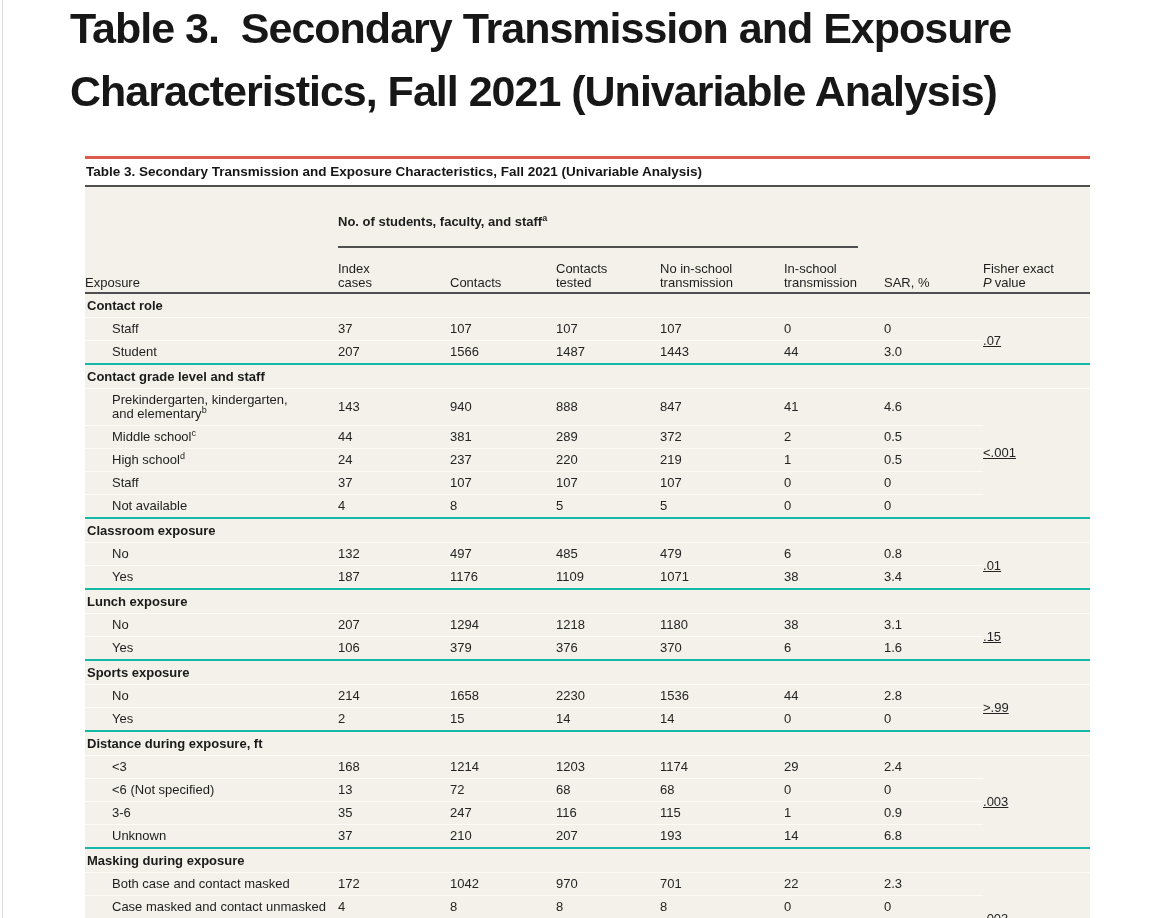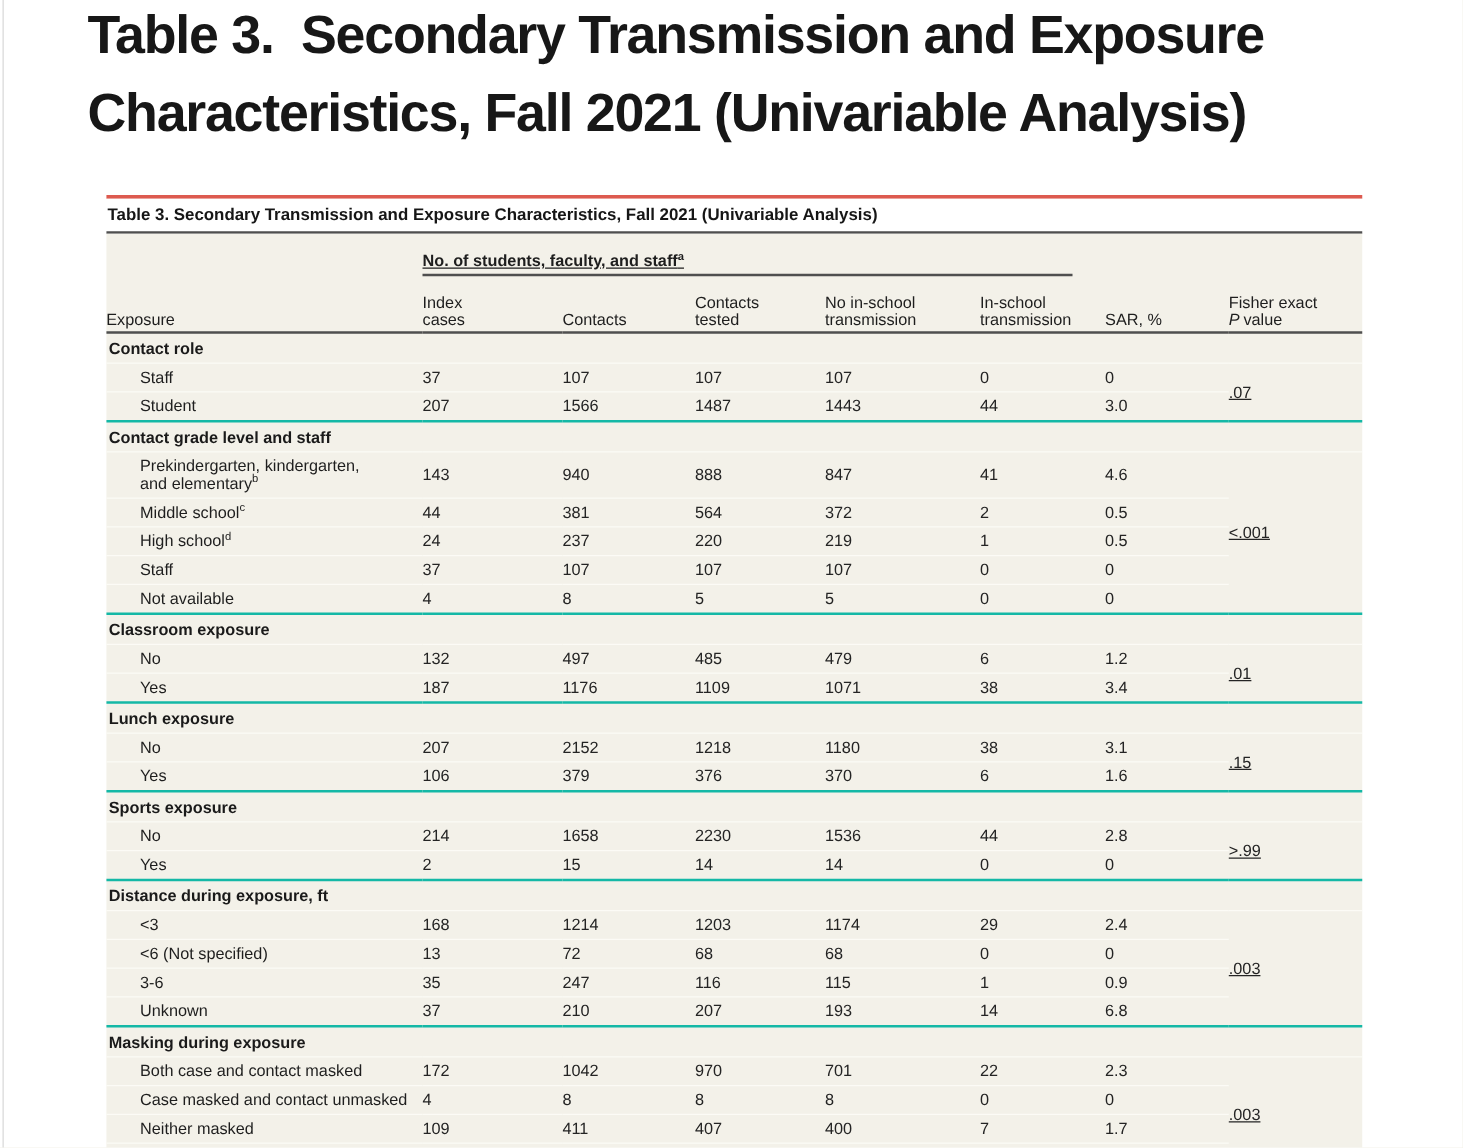--- a/index.html
+++ b/index.html
@@ -38,23 +38,23 @@
   }
   table.jtable th, table.jtable td { text-align:left; font-weight:normal; }
 
   thead th {
     vertical-align:bottom; font-weight:700;
     padding:0 6px 2px 0; white-space:pre-line;
   }
   thead tr.colhead th { border-bottom:2px solid #4f4f4f; }
   th.spanner-th { padding:0; vertical-align:top; }
   .spanner-inner {
-    margin:1px 26px 0 0; padding-bottom:3px;
+    margin:14px 26px 0 0; padding-bottom:17px;
     border-bottom:2px solid #4f4f4f;
-    font-weight:700; white-space:nowrap;text-decoration:underline;
+    font-weight:700; white-space:nowrap;
   }
   sup { font-size:9px; line-height:0; vertical-align:super; }
   .p-head i { font-style:italic; }
   .p-head .pr { margin-left:3px; }
 
   tbody tr.section-row td {
     border-top:2px solid #14b8a6;
     font-weight:700; color:#1a1a1a;
     padding:5px 0 4px 2px;
   }
@@ -152,21 +152,21 @@
             <td class="num">888</td>
             <td class="num">847</td>
             <td class="num">41</td>
             <td class="num">4.6</td>
             <td class="pcell" rowspan="5">&lt;.001</td>
           </tr>
           <tr class="data-row">
             <td class="row-label"><span>Middle school</span><sup>c</sup></td>
             <td class="num">44</td>
             <td class="num">381</td>
-            <td class="num">564</td>
+            <td class="num">289</td>
             <td class="num">372</td>
             <td class="num">2</td>
             <td class="num">0.5</td>
           </tr>
           <tr class="data-row">
             <td class="row-label"><span>High school</span><sup>d</sup></td>
             <td class="num">24</td>
             <td class="num">237</td>
             <td class="num">220</td>
             <td class="num">219</td>
@@ -196,41 +196,41 @@
           <tr class="section-row">
             <td colspan="8">Classroom exposure</td>
           </tr>
           <tr class="data-row">
             <td class="row-label"><span>No</span></td>
             <td class="num">132</td>
             <td class="num">497</td>
             <td class="num">485</td>
             <td class="num">479</td>
             <td class="num">6</td>
-            <td class="num">1.2</td>
+            <td class="num">0.8</td>
             <td class="pcell" rowspan="2">.01</td>
           </tr>
           <tr class="data-row">
             <td class="row-label"><span>Yes</span></td>
             <td class="num">187</td>
             <td class="num">1176</td>
             <td class="num">1109</td>
             <td class="num">1071</td>
             <td class="num">38</td>
             <td class="num">3.4</td>
           </tr>
         </tbody>
         <tbody>
           <tr class="section-row">
             <td colspan="8">Lunch exposure</td>
           </tr>
           <tr class="data-row">
             <td class="row-label"><span>No</span></td>
             <td class="num">207</td>
-            <td class="num">2152</td>
+            <td class="num">1294</td>
             <td class="num">1218</td>
             <td class="num">1180</td>
             <td class="num">38</td>
             <td class="num">3.1</td>
             <td class="pcell" rowspan="2">.15</td>
           </tr>
           <tr class="data-row">
             <td class="row-label"><span>Yes</span></td>
             <td class="num">106</td>
             <td class="num">379</td>

